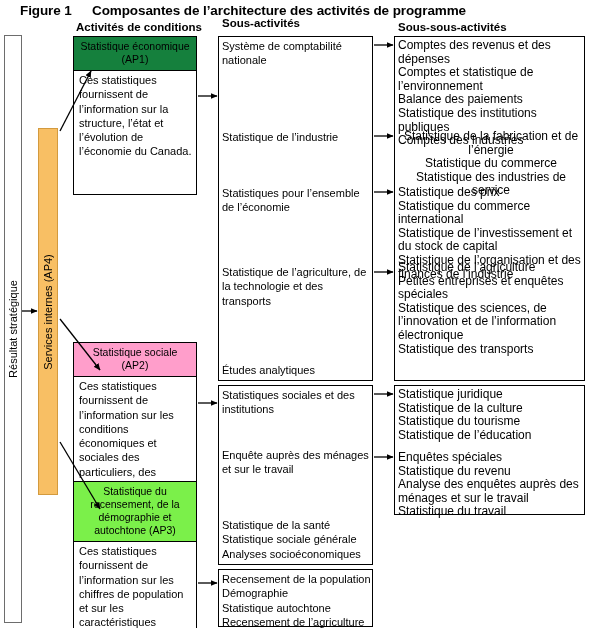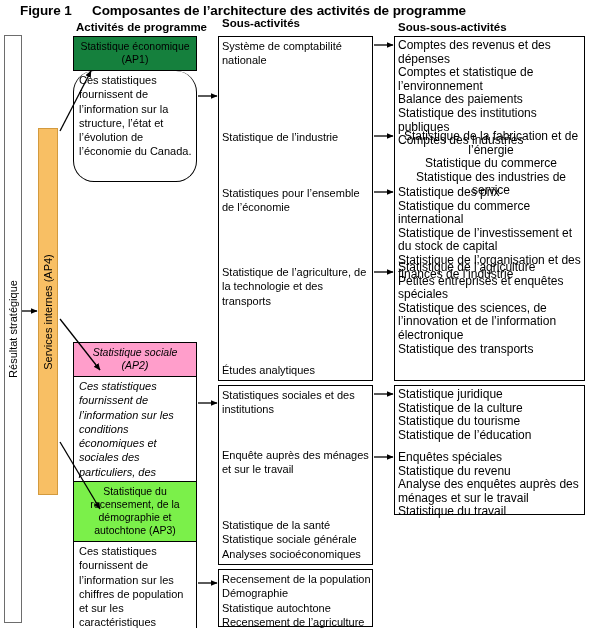--- a/index.html
+++ b/index.html
@@ -55,39 +55,39 @@
   svg.arrows{position:absolute;left:0;top:0;width:589px;height:628px;pointer-events:none;}
 </style>
 </head>
 <body>
 
 <div id="stage">
 
   <div class="ttl" style="left:4px;top:3px;">Figure 1</div>
   <div class="ttl" style="left:76px;top:3px;">Composantes de l’architecture des activités de programme</div>
 
-  <div class="colhead" style="left:76px;top:21px;">Activités de programme</div>
+  <div class="colhead" style="left:76px;top:21px;">Activités de conditions</div>
   <div class="colhead" style="left:222px;top:17px;">Sous-activités</div>
   <div class="colhead" style="left:398px;top:21px;">Sous-sous-activités</div>
 
   <div class="vbar" style="left:4px;top:35px;width:18px;height:588px;">
     <span class="vlabel">Résultat stratégique</span>
   </div>
 
   <div class="vbar orange" style="left:38px;top:128px;width:20px;height:367px;">
     <span class="vlabel">Services internes (AP4)</span>
   </div>
 
   <div class="apbox" style="left:73px;top:36px;width:124px;">
     <div class="aphead blue">Statistique économique
 (AP1)</div>
-    <div class="apbody" style="height:111px;border-radius:21px;">Ces statistiques fournissent de l’information sur la structure, l’état et l’évolution de l’économie du Canada.</div>
+    <div class="apbody" style="height:124px;">Ces statistiques fournissent de l’information sur la structure, l’état et l’évolution de l’économie du Canada.</div>
   </div>
 
-  <div class="apbox" style="left:73px;top:342px;width:124px;font-style:italic;">
+  <div class="apbox" style="left:73px;top:342px;width:124px;">
     <div class="aphead pink">Statistique sociale
 (AP2)</div>
     <div class="apbody" style="height:110px;">Ces statistiques fournissent de l’information sur les conditions économiques et sociales des particuliers, des familles et des ménages au Canada.</div>
   </div>
 
   <div class="apbox" style="left:73px;top:481px;width:124px;">
     <div class="aphead green">Statistique du recensement, de la démographie et autochtone (AP3)</div>
     <div class="apbody" style="height:87px;">Ces statistiques fournissent de l’information sur les chiffres de population et sur les caractéristiques démographiques ainsi que sur l’agriculture.</div>
   </div>
 

